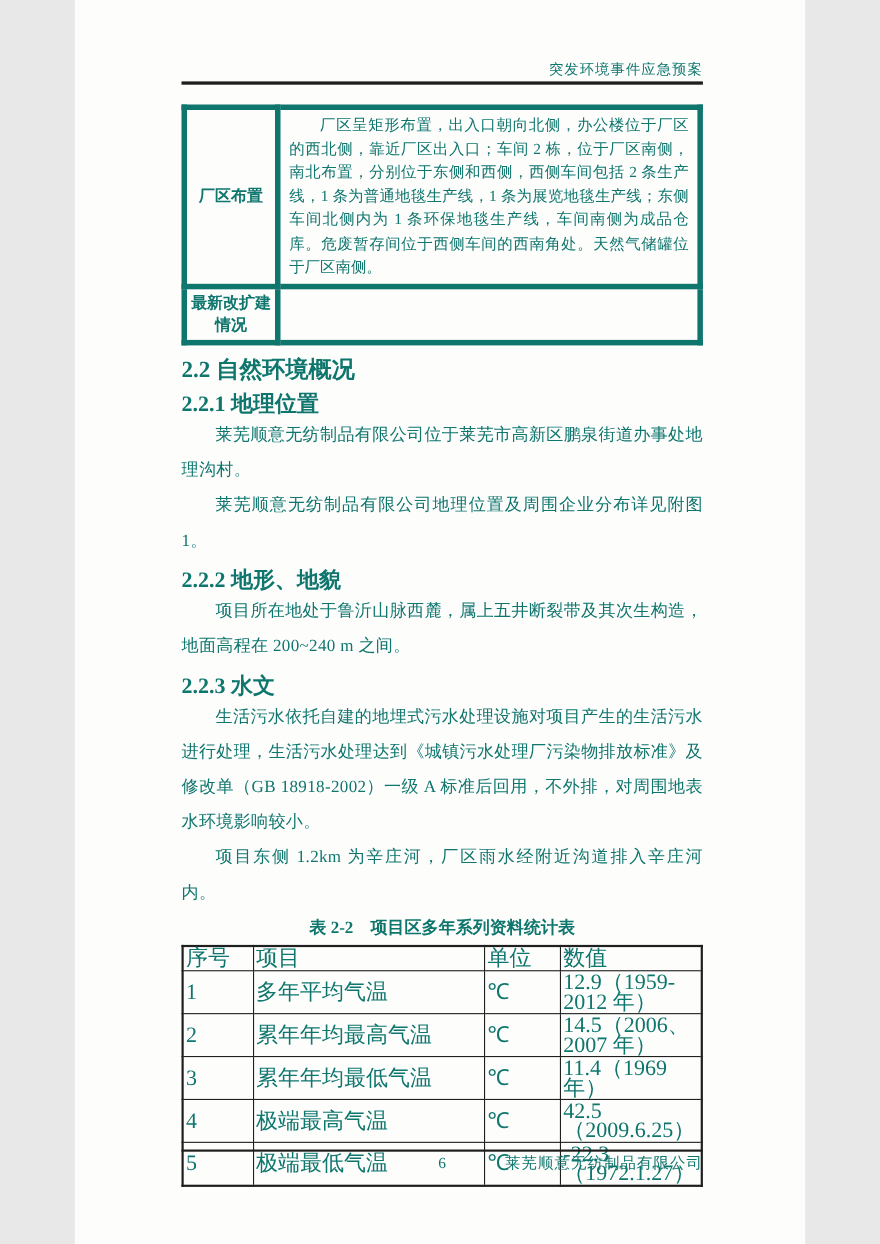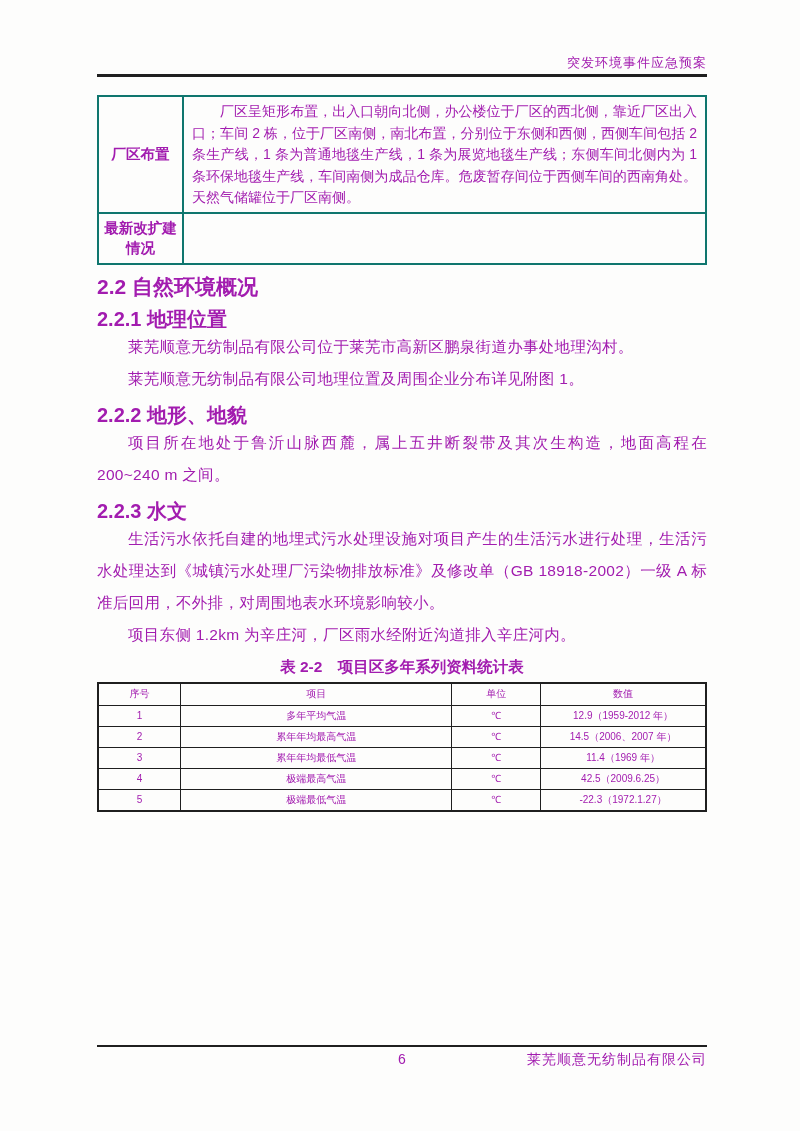--- a/index.html
+++ b/index.html
@@ -1,44 +1,44 @@
 <!DOCTYPE html>
 <html><head>
 <meta charset="utf-8">
 <style>
   * { box-sizing: border-box; }
   html, body { margin: 0; padding: 0; background: #e8e8e8; }
   .page {
-    width: 800px; height: 1131px;
+    width: 664px; height: 1131px;
     background: #fdfdfc;
     position: relative;
     margin: 0 auto;
-    font-family: Liberation Sans, sans-serif;
-    color: #a21caf;
+    font-family: Liberation Serif, serif;
+    color: #0f766e;
     padding: 55px 93px 0 97px;
     overflow: hidden;
   }
   
   .page-header {
     text-align: right;
     font-size: 13px;
     line-height: 16px;
     letter-spacing: 1px;
     padding-bottom: 3px;
     border-bottom: 3px solid #1f1f1f;
   }
   
   .info-table {
     width: 100%;
     border-collapse: collapse;
     border: 2px solid #1f1f1f;
     table-layout: fixed;
     margin-top: 18px;
   }
-  .info-table td { border: 2px solid #0f766e; }
+  .info-table td { border: 5px solid #0f766e; }
   .info-table td.label {
     width: 85px;
     text-align: center;
     vertical-align: middle;
     font-weight: bold;
     font-size: 14.5px;
     line-height: 20px;
     padding: 0;
   }
   .info-table td.content {
@@ -84,23 +84,23 @@
     margin: 4px 0 3px 0;
   }
   .stats-table {
     width: 100%;
     border-collapse: collapse;
     border: 2px solid #1f1f1f;
     table-layout: fixed;
   }
   .stats-table th, .stats-table td {
     border: 1px solid #1f1f1f;
-    font-size: 10px;
+    font-size: 20px;
     font-weight: normal;
-    text-align: center;
+    text-align: left;
     vertical-align: middle;
     padding: 1px 2px;
     height: 20px;
     line-height: 18px;
   }
   .stats-table th { height: 23px; }
   
   .page-footer {
     position: absolute;
     left: 97px; right: 93px; top: 1045px;

